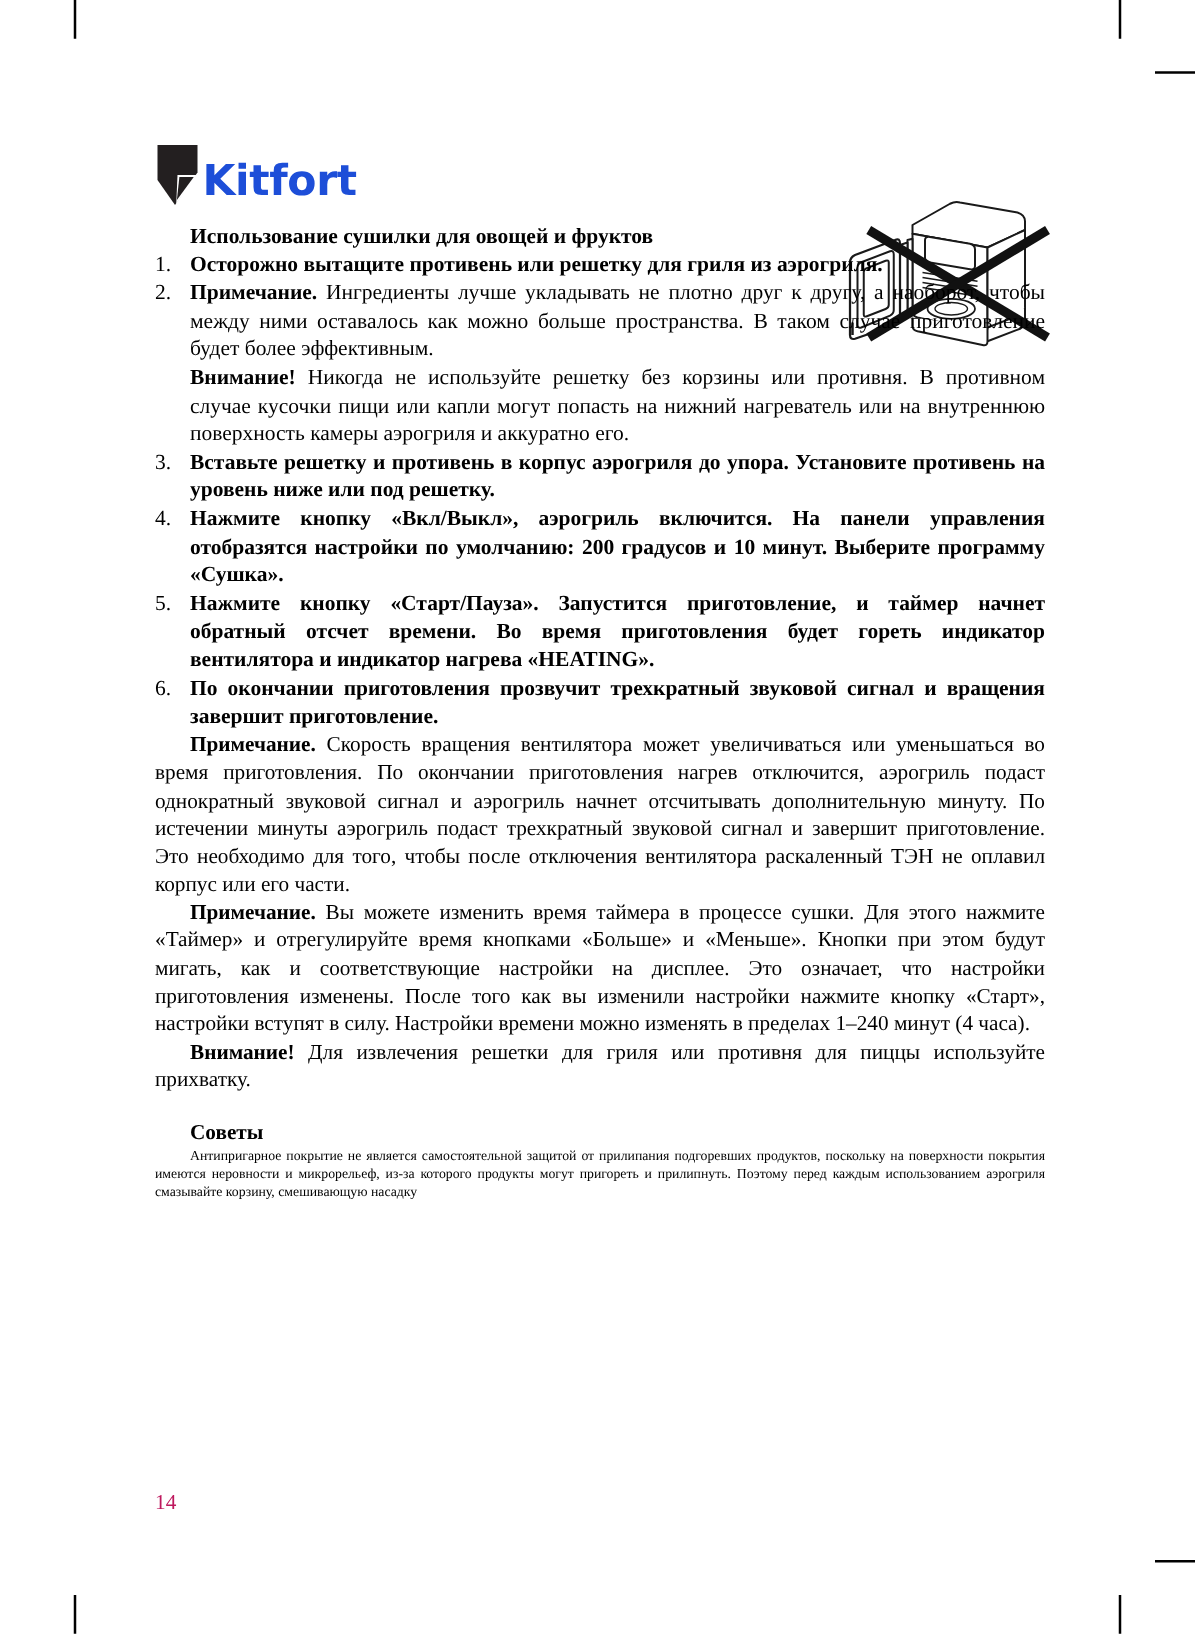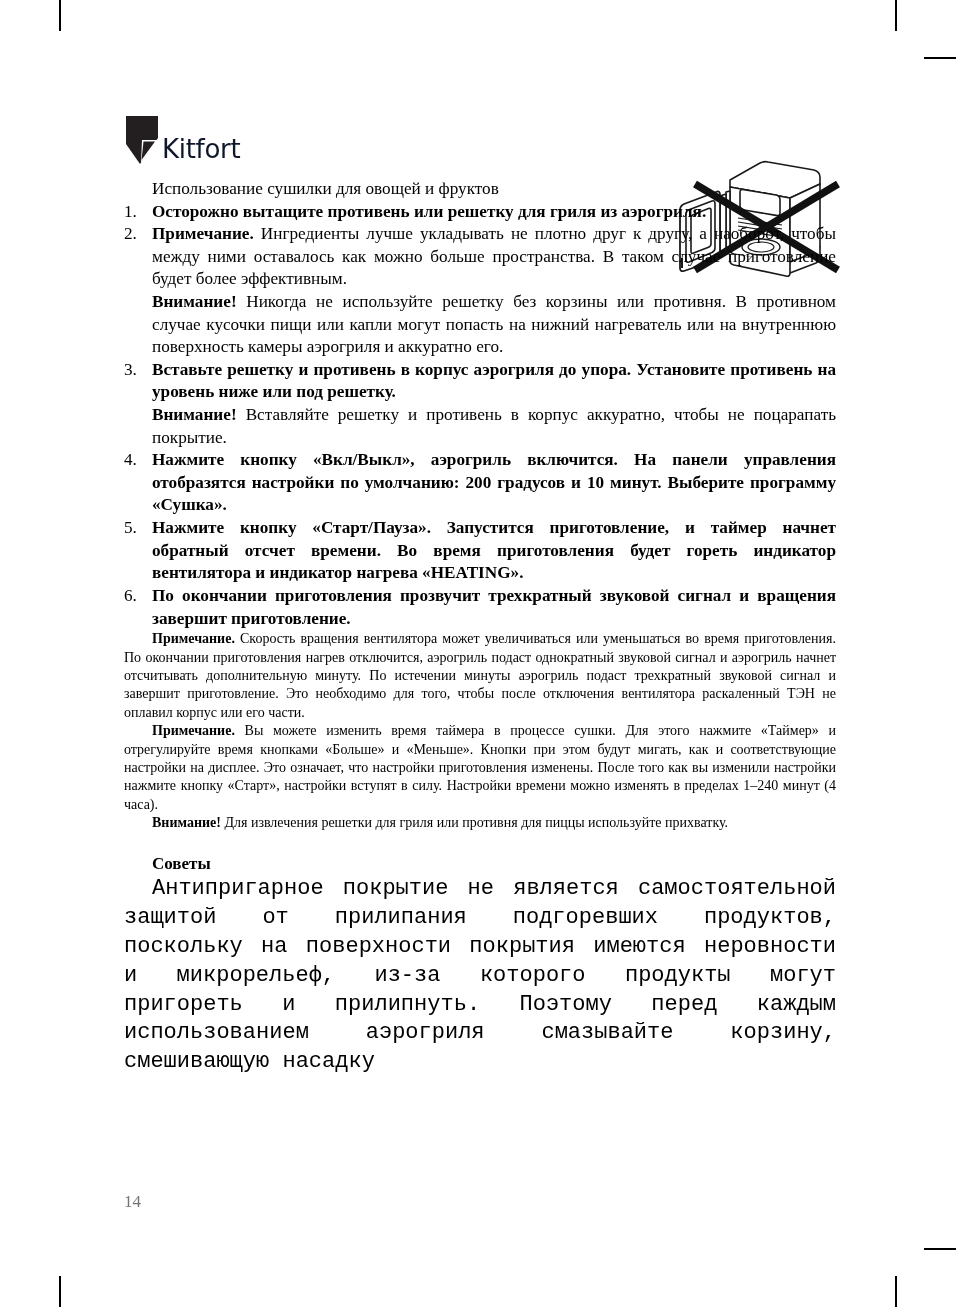--- a/index.html
+++ b/index.html
@@ -33,40 +33,40 @@
     position: absolute;
     left: 124px;
     top: 108px;
     display: flex;
     align-items: flex-end;
     height: 58px;
   }
   .logo-mark { width: 36px; height: 52px; display: block; }
   .logo-word {
     font-family: "DejaVu Sans", "Liberation Sans", sans-serif;
-    font-weight: normal;
-    font-size: 26px;
+    font-weight: bold;
+    font-size: 34px;
     letter-spacing: -0.3px;
-    color: #0f172a;
+    color: #1d4ed8;
     margin-left: 2px;
     line-height: 1;
     position: relative;
     top: -4px;
   }
 
   
   .page {
     position: absolute;
     left: 124px;
     top: 178px;
     width: 712px;
   }
 
   .heading {
-    font-weight: normal;
+    font-weight: bold;
     font-size: 17.2px;
     line-height: 1.31;
     margin: 0 0 0 28px;
   }
 
   .sub-heading {
     font-weight: bold;
     font-size: 17px;
     line-height: 1.31;
     margin: 0 0 0 28px;
@@ -87,36 +87,35 @@
   ol.steps > li > .num {
     position: absolute;
     left: 0;
     top: 0;
     width: 22px;
     text-align: left;
   }
   .step-body { display: block; font-weight: bold; }
 
   .note {
-    font-size: 14px;
+    font-size: 17px;
     line-height: 1.315;
     text-align: justify;
     margin: 0;
     font-family: Liberation Serif, serif;
   }
   .note-indent { text-indent: 28px; }
   .note b { font-weight: bold; }
 
   .para {
-    font-size: 22px;
+    font-size: 11px;
     line-height: 1.315;
     text-align: justify;
     margin: 0;
     text-indent: 28px;
-    font-family: Liberation Mono, monospace;
   }
 
   .gap { height: 20px; }
 
   
   .inner-note {
     display: block;
     text-align: justify;
   }
 
@@ -129,21 +128,21 @@
     height: 122px;
   }
   .illus svg { display: block; width: 186px; height: 122px; }
 
   
   .page-number {
     position: absolute;
     left: 124px;
     top: 1192px;
     font-size: 17px;
-    color: #737373;
+    color: #be185d;
     font-family: "Liberation Serif", serif;
   }
 </style>
 </head>
 <body>
 
 <div class="crop crop-tl-v"></div>
 <div class="crop crop-tr-v"></div>
 <div class="crop crop-tr-h"></div>
 <div class="crop crop-bl-v"></div>
@@ -212,21 +211,20 @@
 
     <li>
       <span class="num">2.</span>
       <span class="inner-note"><b>Примечание.</b> <span>Ингредиенты лучше укладывать не плотно друг к другу, а наоборот, чтобы между ними оставалось как можно больше пространства. В таком случае приготовление будет более эффективным.</span></span>
       <span class="inner-note"><b>Внимание!</b> <span>Никогда не используйте решетку без корзины или противня. В противном случае кусочки пищи или капли могут попасть на нижний нагреватель или на внутреннюю поверхность камеры аэрогриля и аккуратно его.</span></span>
     </li>
 
     <li>
       <span class="num">3.</span>
       <span class="step-body">Вставьте решетку и противень в корпус аэрогриля до упора. Установите противень на уровень ниже или под решетку.</span>
-      <span class="inner-note"><b>Внимание!</b> <span>Вставляйте решетку и противень в корпус аккуратно, чтобы не поцарапать покрытие.</span></span>
     </li>
 
     <li>
       <span class="num">4.</span>
       <span class="step-body">Нажмите кнопку «Вкл/Выкл», аэрогриль включится. На панели управления отобразятся настройки по умолчанию: 200 градусов и 10 минут. Выберите программу «Сушка».</span>
     </li>
 
     <li>
       <span class="num">5.</span>
       <span class="step-body">Нажмите кнопку «Старт/Пауза». Запустится приготовление, и таймер начнет обратный отсчет времени. Во время приготовления будет гореть индикатор вентилятора и индикатор нагрева «HEATING».</span>

